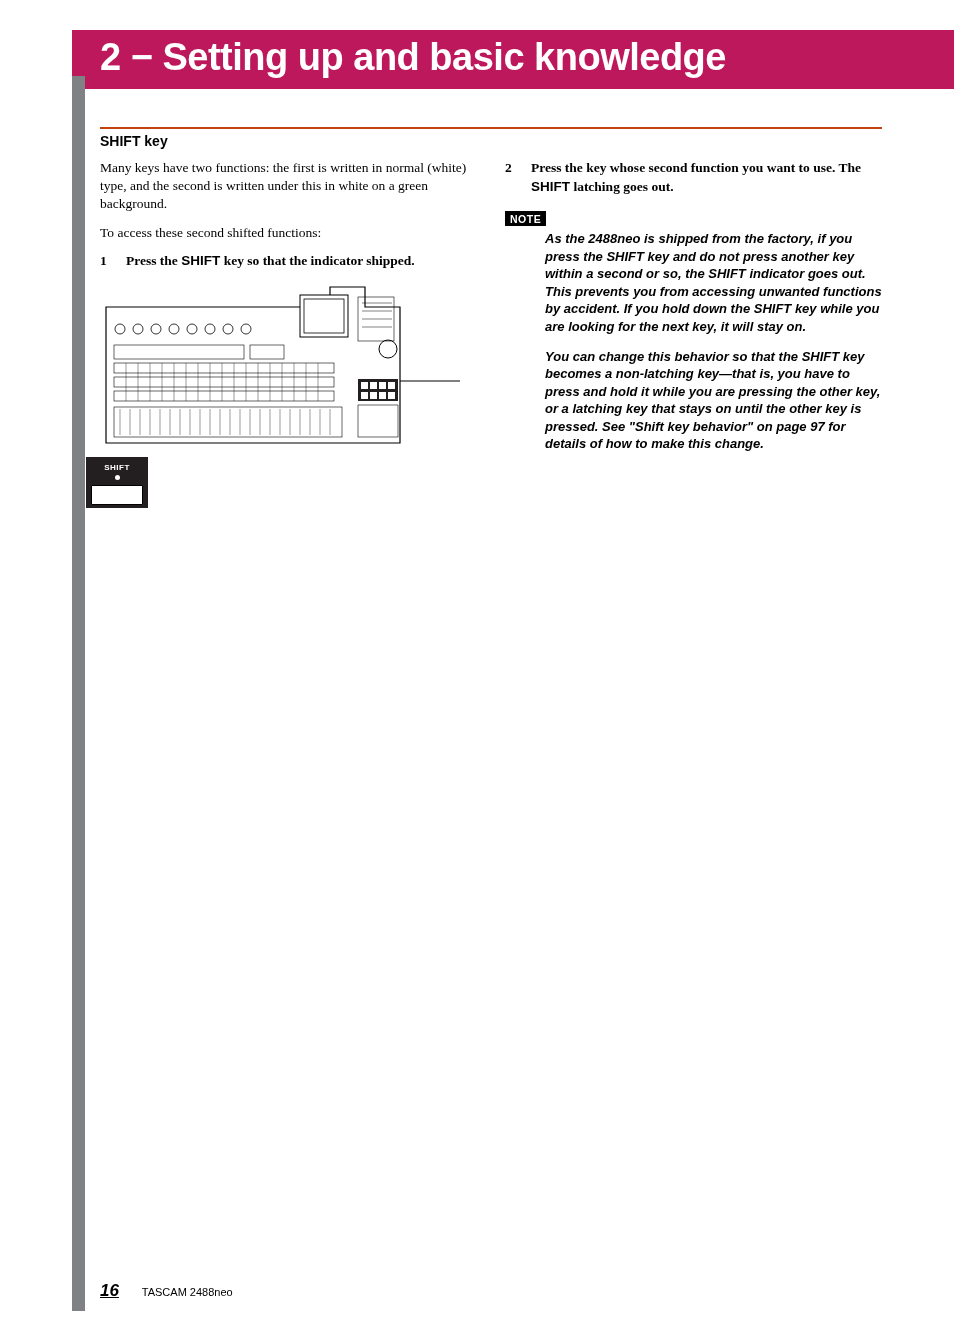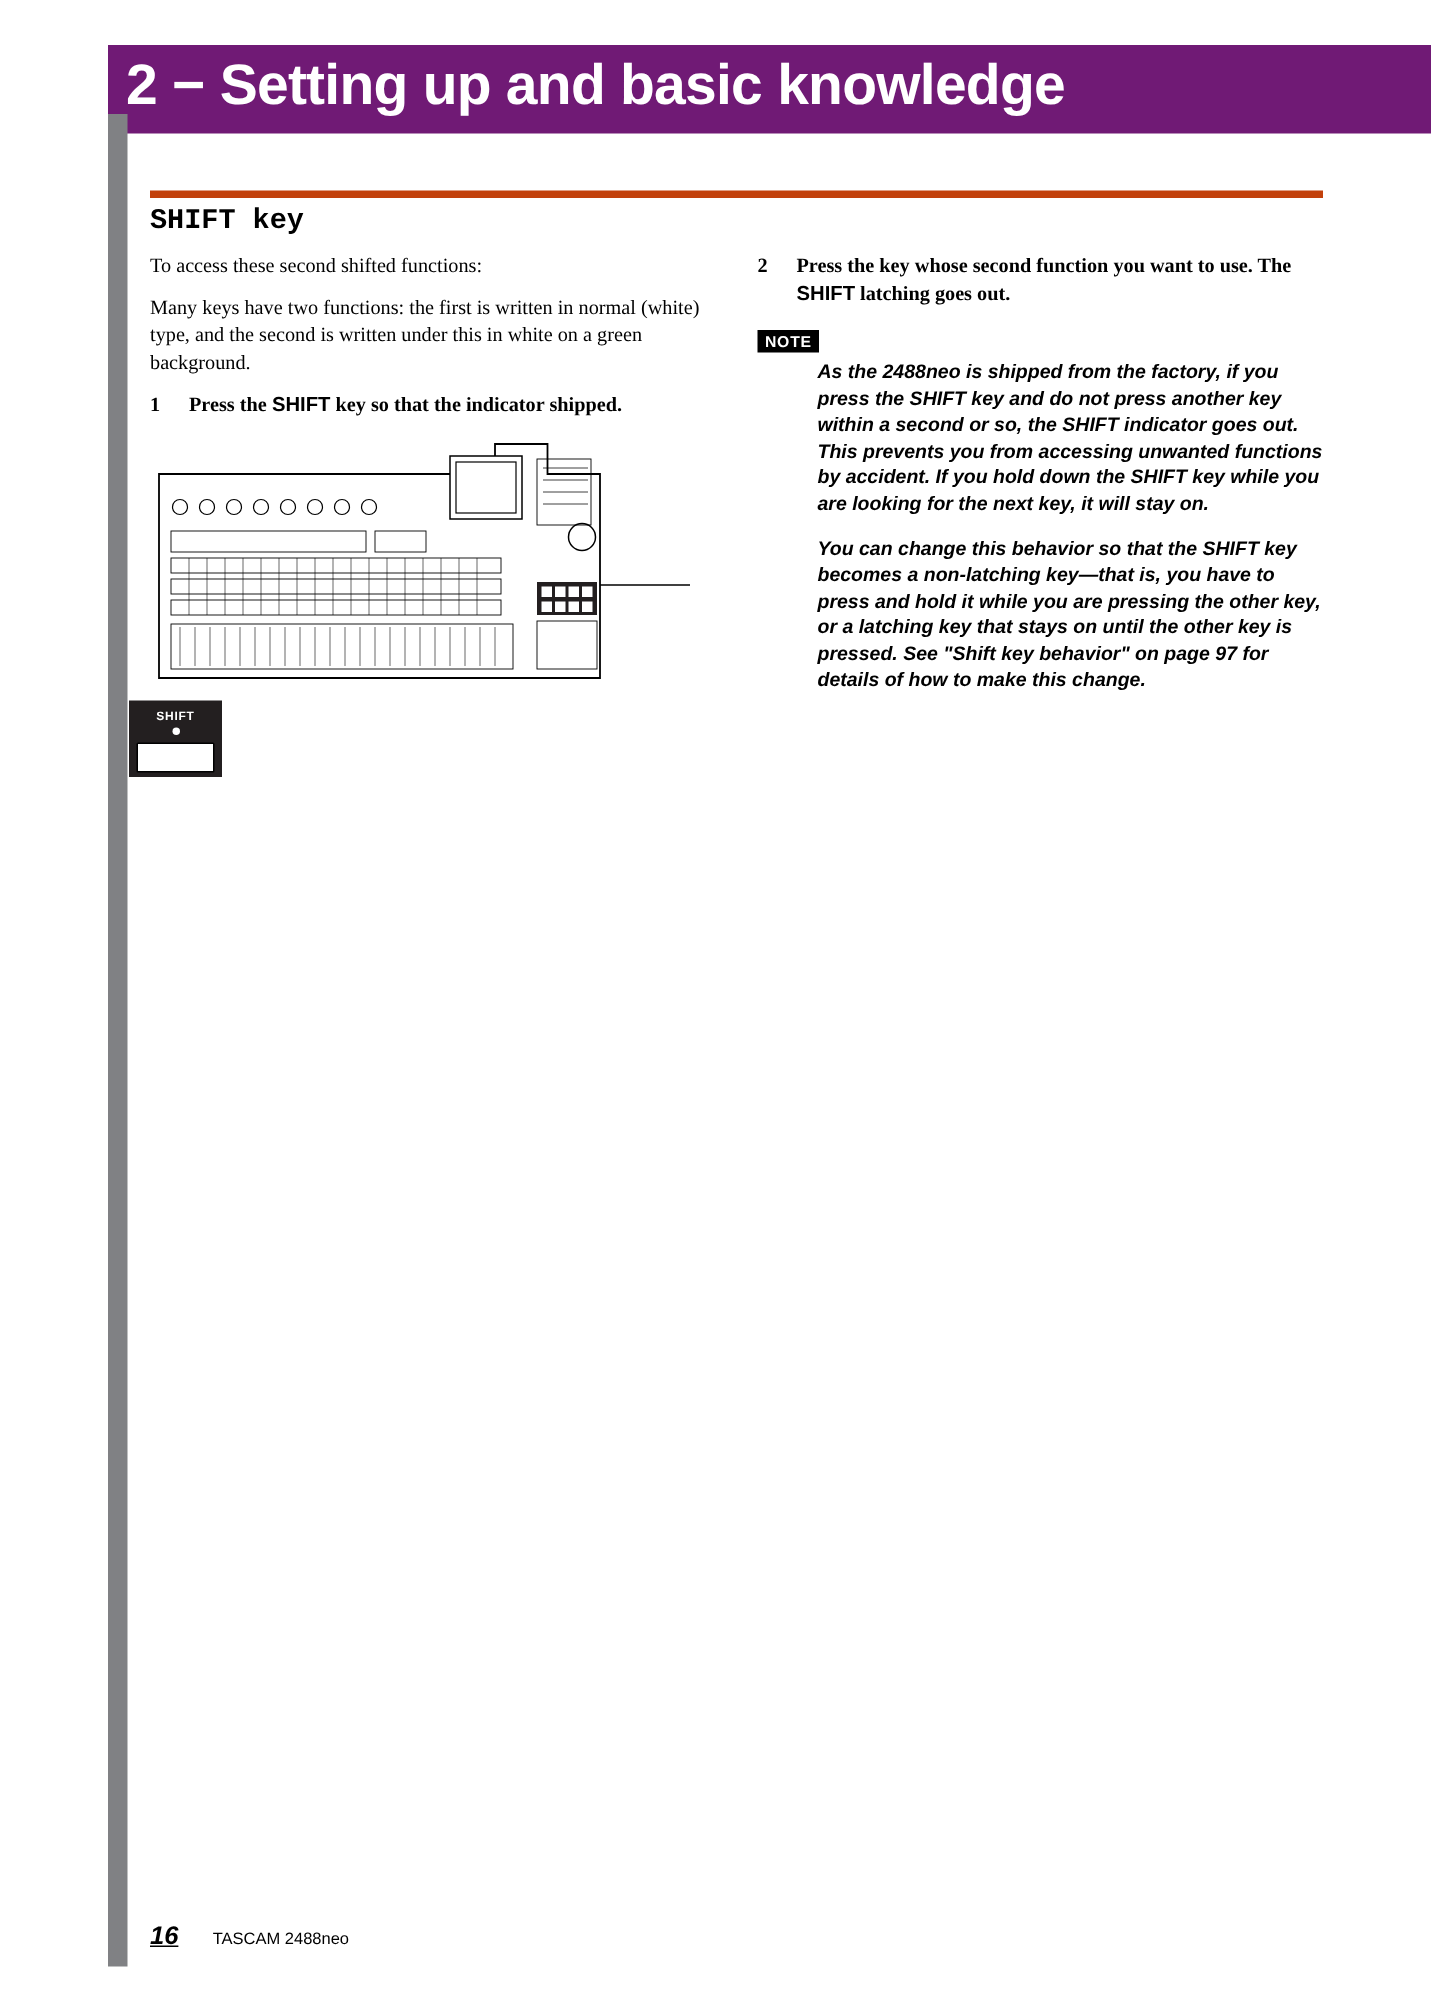--- a/index.html
+++ b/index.html
@@ -1,21 +1,21 @@
 <!DOCTYPE html>
 <html><head>
 <meta charset="utf-8">
 <style>
 * { margin: 0; padding: 0; box-sizing: border-box; }
 html, body { width: 954px; height: 1339px; font-family: Georgia, 'Times New Roman', serif; background: #fff; color: #000; }
 .page { position: relative; width: 954px; height: 1339px; padding-top: 30px; }
-.header-bar { background: #701a75; color: #fff; margin-left: 72px; padding: 6px 24px 10px 12px; font-family: Arial, Helvetica, sans-serif; font-weight: 900; font-size: 38px; letter-spacing: -0.5px; }
+.header-bar { background: #be185d; color: #fff; margin-left: 72px; padding: 6px 24px 10px 28px; font-family: Arial, Helvetica, sans-serif; font-weight: 900; font-size: 38px; letter-spacing: -0.5px; }
 .left-bar { position: absolute; left: 72px; top: 76px; width: 13px; bottom: 28px; background: #808184; }
 .content { margin-left: 100px; margin-right: 72px; padding-top: 38px; }
-.section-title { font-family: Liberation Mono, monospace; font-weight: 900; font-size: 19px; border-top: 5px solid #c2410c; padding-top: 4px; margin-bottom: 10px; }
+.section-title { font-family: Liberation Sans, sans-serif; font-weight: 900; font-size: 14px; border-top: 2px solid #c2410c; padding-top: 4px; margin-bottom: 10px; }
 .two-col { column-count: 2; column-gap: 28px; }
 .paragraph { font-size: 13.5px; line-height: 1.35; margin-bottom: 10px; break-inside: avoid; }
 .numbered { display: flex; gap: 14px; font-size: 13.5px; line-height: 1.4; margin-bottom: 12px; break-inside: avoid; }
 .numbered .num { font-weight: bold; width: 12px; flex: none; }
 .numbered .body { font-weight: bold; }
 .diagram-wrap { margin: 12px 0 16px 0; break-inside: avoid; }
 .note-badge { display: inline-block; background: #000; color: #fff; font-family: Arial, Helvetica, sans-serif; font-size: 10.5px; font-weight: bold; padding: 1.5px 5px; letter-spacing: 0.5px; margin-bottom: 4px; text-align: center; }
 .note-text { font-family: Arial, Helvetica, sans-serif; font-style: italic; font-weight: bold; font-size: 13px; line-height: 1.35; margin-bottom: 12px; break-inside: avoid; margin-left: 40px; }
 .footer { position: absolute; left: 100px; bottom: 38px; font-family: Arial, Helvetica, sans-serif; font-size: 11px; }
 .footer .pn { font-weight: 900; font-style: italic; font-size: 17px; margin-right: 20px; text-decoration: underline; }
@@ -31,22 +31,22 @@
 <div class="page">
 
   <div class="header-bar">2 − Setting up and basic knowledge</div>
   <div class="left-bar"></div>
 
   <div class="content">
     <div class="section-title">SHIFT key</div>
 
     <div class="two-col">
 
+      <p class="paragraph">Many keys have two functions: the first is written in normal (white) type, and the second is written under this in white on a green background.</p>
       <p class="paragraph">To access these second shifted functions:</p>
-      <p class="paragraph">Many keys have two functions: the first is written in normal (white) type, and the second is written under this in white on a green background.</p>
 
       <div class="numbered">
         <div class="num">1</div>
         <div class="body">
           <span>Press the </span><span class="kcap">SHIFT</span><span> key so that the indicator shipped.</span>
         </div>
       </div>
 
       <div class="diagram-wrap">
         <svg width="380" height="170" viewBox="0 0 380 170">

